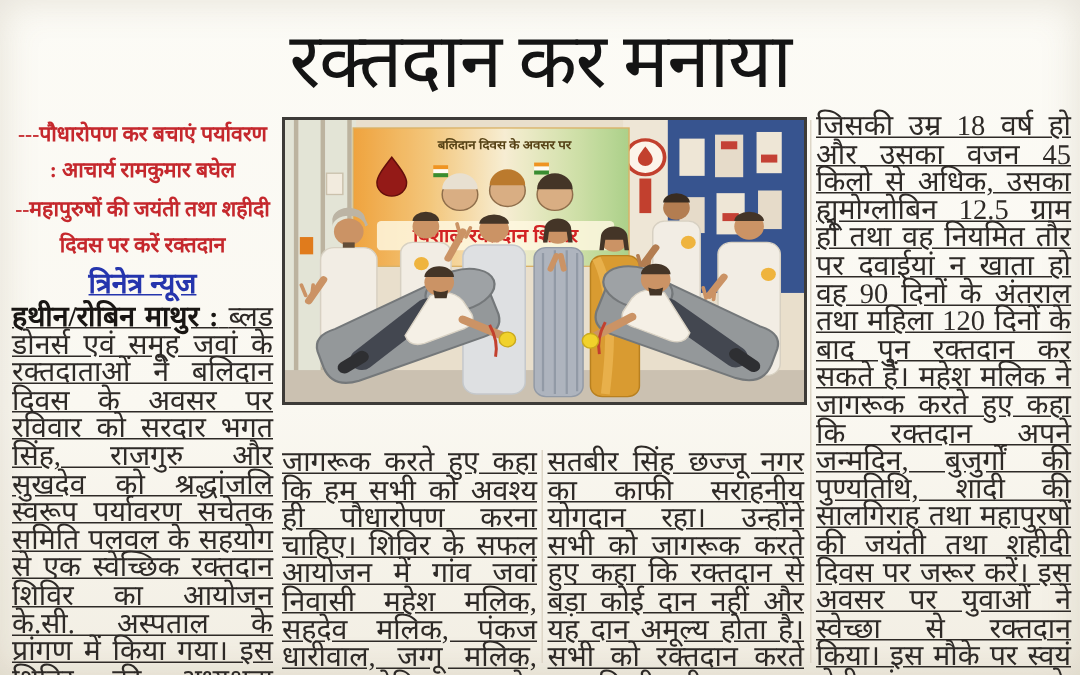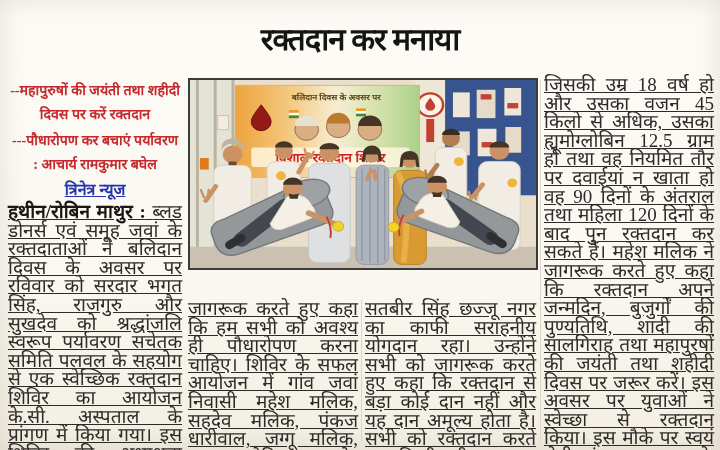--- a/index.html
+++ b/index.html
@@ -11,41 +11,41 @@
   }
   .page {
     position:absolute; inset:0;
     background:linear-gradient(180deg,#fcfbf6 0%,#faf8f1 60%,#f2eee3 100%);
     box-shadow:inset 0 0 26px rgba(120,105,70,.18);
   }
   
   .headline {
     position:absolute; left:0; right:0; top:2px; height:72px;
     display:flex; align-items:center; justify-content:center; gap:14px;
-    font-weight:bold; font-size:31px; letter-spacing:-1px; white-space:nowrap;
+    font-weight:normal; font-size:51px; letter-spacing:-1px; white-space:nowrap;
   }
   .headline .hl-black { color:#141414; }
   .headline .hl-red   { color:#e31219; }
   
   .col { position:absolute; text-align:justify; }
   .col-left  { left:8px;   top:76px;  width:174px; height:368px; }
   .col-2     { left:188px; top:300px; width:170px; height:146px; }
   .col-3     { left:365px; top:300px; width:171px; height:146px; }
   .col-right { left:544px; top:76px;  width:170px; height:368px; }
   .body-text {
     font-size:19px; line-height:18.6px; color:#2e2a27;
     text-align:justify; word-spacing:1px;text-decoration:underline;
   }
   .dateline { font-weight:bold; color:#191613; }
   .lead {
     color:#c5282d; font-weight:bold; font-size:14.2px; line-height:24px;
     text-align:center; margin:2px 0 0 0;
   }
   .byline {
-    color:#2535ad; font-weight:bold; font-size:16px; line-height:22px;
+    color:#2535ad; font-weight:bold; font-size:19px; line-height:22px;
     text-decoration:underline; text-align:center; margin:3px 0 2px 0;
   }
   .vrule {
     position:absolute; width:1px; background:#ddd6c7; top:80px; bottom:8px;
   }
   .vrule.r1 { left:361px; top:300px; }
   .vrule.r2 { left:540px; }
   
   .photo-frame {
     position:absolute; left:188px; top:78px; width:350px; height:192px;
@@ -56,22 +56,22 @@
 </head>
 <body>
 
 <div class="page">
 
   <div class="headline">
     <span class="hl-black">रक्तदान कर मनाया</span>
   </div>
 
   <div class="col col-left">
+    <p class="lead">---पौधारोपण कर बचाएं पर्यावरण : आचार्य रामकुमार बघेल</p>
     <p class="lead">--महापुरुषों की जयंती तथा शहीदी दिवस पर करें रक्तदान</p>
-    <p class="lead">---पौधारोपण कर बचाएं पर्यावरण : आचार्य रामकुमार बघेल</p>
     <p class="byline">त्रिनेत्र न्यूज</p>
     <p class="body-text"><span class="dateline">हथीन/रोबिन माथुर :</span> <span>ब्लड डोनर्स एवं समूह जवां के रक्तदाताओं ने बलिदान दिवस के अवसर पर रविवार को सरदार भगत सिंह, राजगुरु और सुखदेव को श्रद्धांजलि स्वरूप पर्यावरण सचेतक समिति पलवल के सहयोग से एक स्वेच्छिक रक्तदान शिविर का आयोजन के.सी. अस्पताल के प्रांगण में किया गया। इस शिविर की अध्यक्षता रैडक्रॉस सोसायटी संरक्षक डॉ प्रशांत गुप्ता ने की। पर्यावरण सचेतक समिति के संस्थापक आचार्य रामकुमार बघेल ने इस अवसर पर सभी रक्तदाताओं को</span></p>
   </div>
 
   <div class="photo-frame">
     <svg viewBox="0 0 350 212" preserveAspectRatio="none">
 
       <rect x="0" y="0" width="350" height="212" fill="#e9e2d3"></rect>
 
       <g>

